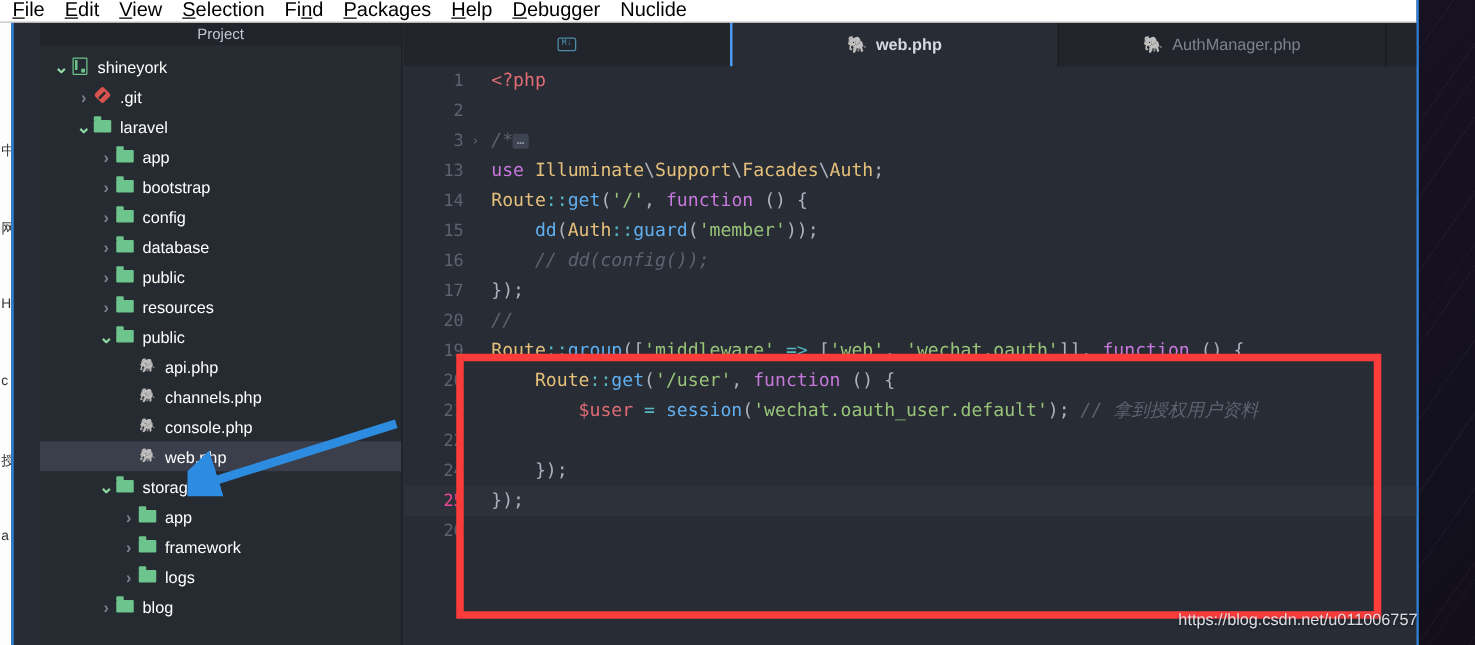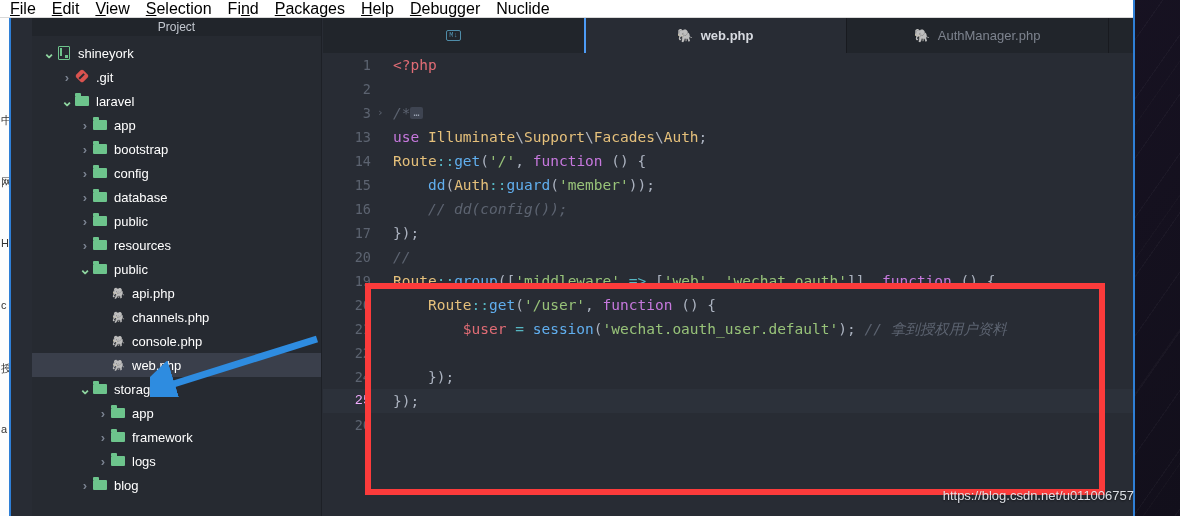--- a/index.html
+++ b/index.html
@@ -77,21 +77,21 @@
   .tab.t2{width:262px;}
   .tab.t3{width:262px;}
   .tab.t4{width:58px;border-right:none;}
 
   #code{position:absolute;left:0;top:35px;width:844px;height:463px;overflow:hidden;
       font-family:"DejaVu Sans Mono","Liberation Mono",monospace;font-size:14.5px;}
   .ln{height:24px;position:relative;white-space:pre;}
   .ln.hl{background:#2c313a;}
   .gutter{position:absolute;left:0;top:0;width:52px;text-align:right;color:#5c6370;
       font-size:13.5px;line-height:24px;padding-right:4px;box-sizing:border-box;}
-  .gutter.cur{color:#f0abfc;font-family:Liberation Mono, monospace;}
+  .gutter.cur{color:#ec4899;}
   .fold{position:absolute;left:54px;top:0;width:10px;line-height:24px;color:#5c6370;font-size:11px;}
   .src{position:absolute;left:70px;top:0;line-height:24px;color:#abb2bf;white-space:pre;}
 
   
   .k   {color:#c678dd;}   
   .fn  {color:#61afef;}   
   .cls {color:#e5c07b;}   
   .str {color:#98c379;}   
   .var {color:#e06c75;}   
   .cm  {color:#5c6370;font-style:italic;}

